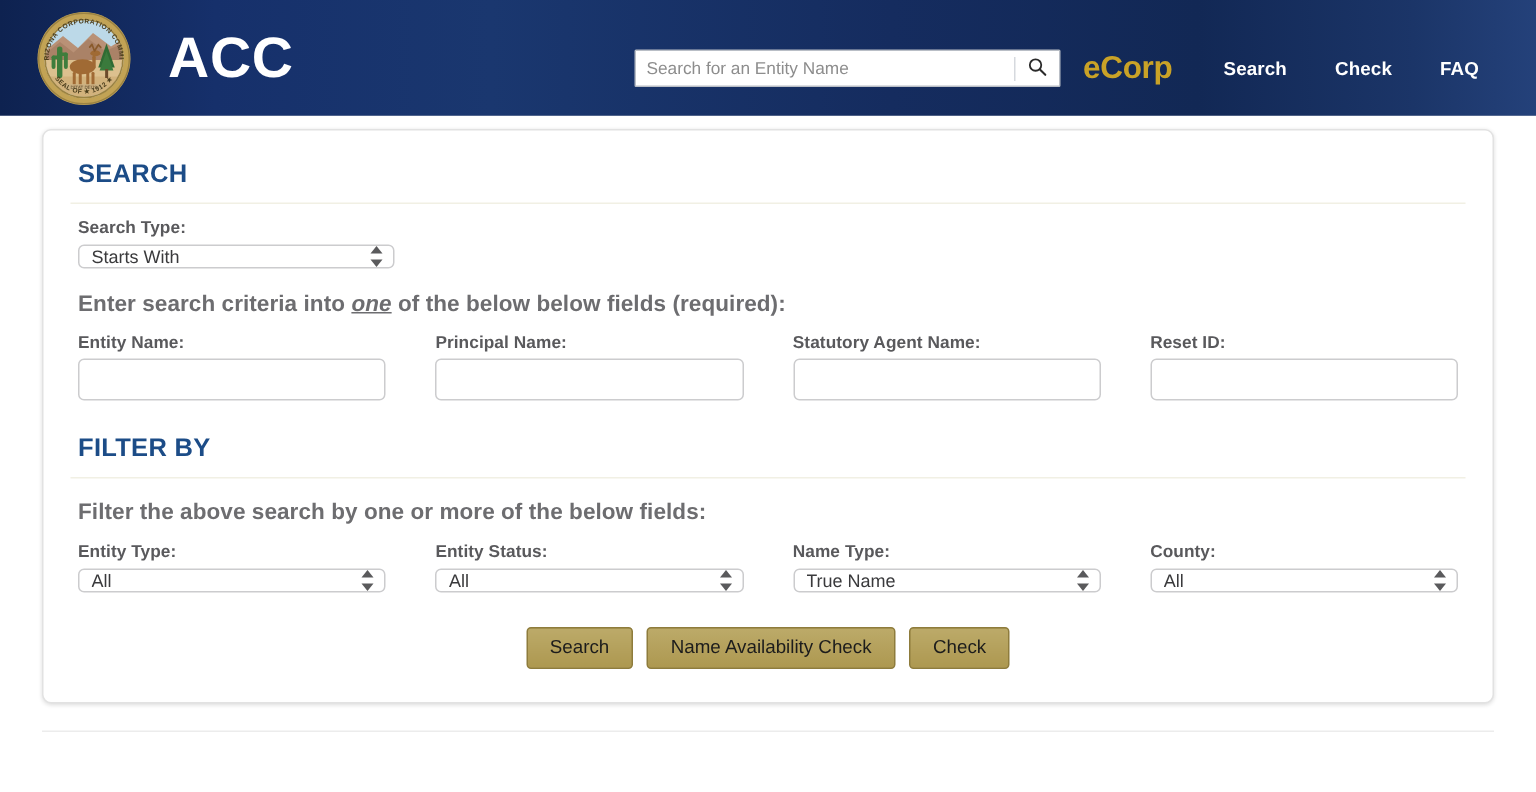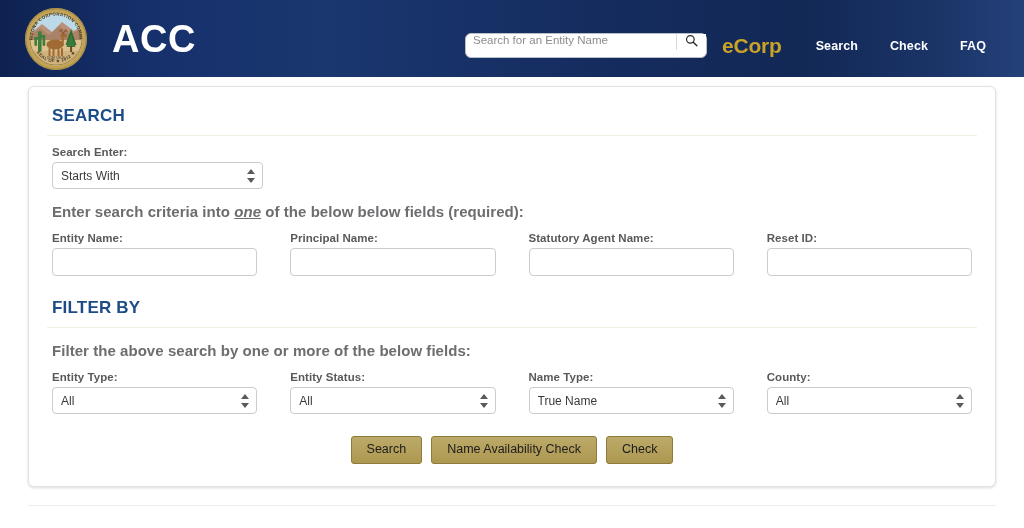--- a/index.html
+++ b/index.html
@@ -57,26 +57,26 @@
     margin-left: auto;
     display: flex;
     align-items: center;
     padding-right: 38px;
     height: 100%;
     align-self: flex-start;
     margin-top: 7px;
   }
   .hdr-search {
     display: flex;
-    align-items: flex-start;
+    align-items: center;
     height: 25px;
     background: #fff;
     border: 1px solid #b9bec6;
-    border-radius: 6px;
-    width: 242px;
+    border-radius: 1px;
+    width: 284px;
   }
   .hdr-search input {
     border: 0;
     outline: 0;
     flex: 1 1 auto;
     padding: 0 7px;
     font-size: 11.5px;
     color: #333;
     font-family: "Liberation Sans", sans-serif;
     background: transparent;
@@ -157,21 +157,21 @@
     font-weight: bold;
     color: #6d6d70;
     margin: 14px 0 12px 5px;
     letter-spacing: 0.05px;
   }
   .hint em { font-style: italic; text-decoration: underline; }
 
   .sel-wrap { position: relative; display: block; }
   select.ctl, input.ctl {
     width: 100%;
-    height: 27px;
+    height: 16px;
     border: 1px solid #ccccce;
     border-radius: 4px;
     background: #ffffff;
     font-size: 12px;
     color: #3a3a3c;
     padding: 0 22px 0 8px;
     font-family: "Liberation Sans", sans-serif;
     outline: none;
     appearance: none;
     -webkit-appearance: none;
@@ -321,21 +321,21 @@
   </div>
 </header>
 
 <main class="page">
   <section class="card">
 
     <h2 class="section-title">SEARCH</h2>
     <hr class="rule">
 
     <div style="margin-left:5px; width:calc((100% - 10px - 78px)/4);">
-      <label class="field-label">Search Enter:</label>
+      <label class="field-label">Search Type:</label>
       <div class="sel-wrap">
         <select class="ctl">
           <option>Starts With</option>
         </select>
         <span class="stepper">
           <i class="up"></i>
             <i class="dn"></i>
         </span>
       </div>
     </div>

